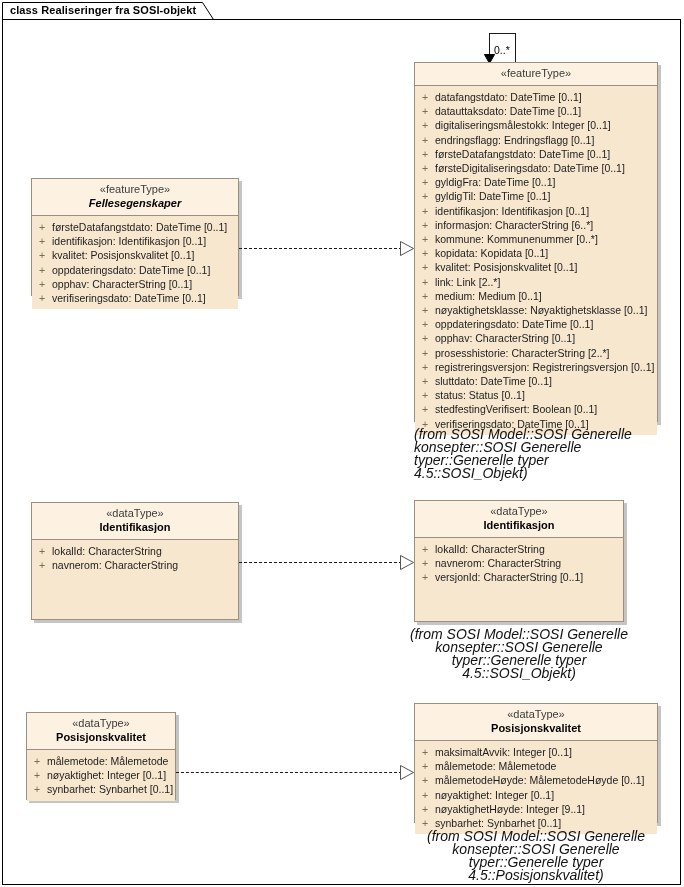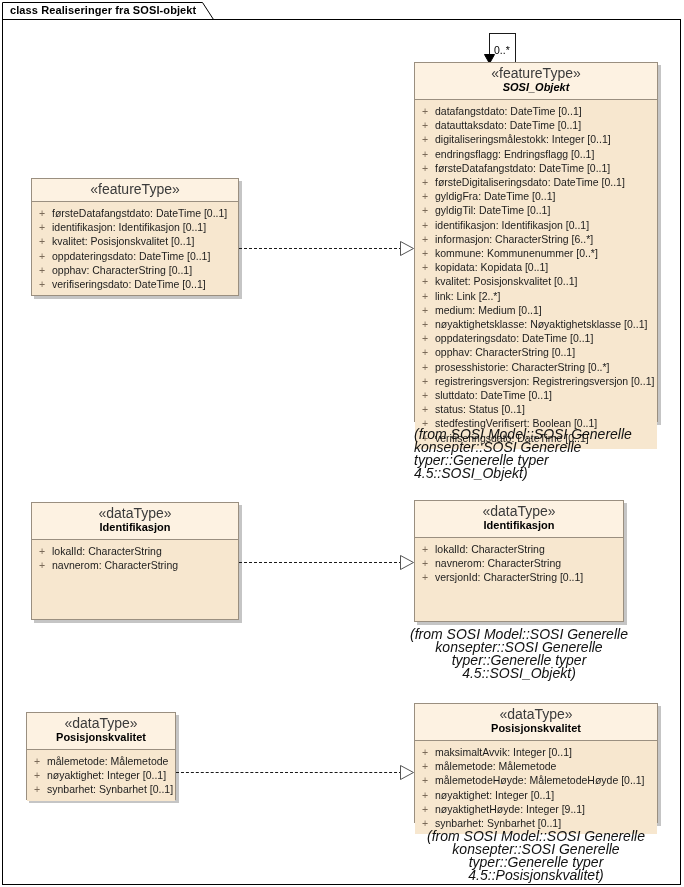--- a/index.html
+++ b/index.html
@@ -68,21 +68,21 @@
     box-shadow: 3px 3px 0 0 rgba(150,150,150,0.55);
   }
   .uml-head {
     background: #fdf2e2;
     border-bottom: 1px solid #9a8f80;
     text-align: center;
     padding: 4px 4px 5px 4px;
     box-sizing: border-box;
   }
   .uml-head .stereotype {
-    font-size: 14px;
+    font-size: 11px;
     color: #3a3a3a;
     line-height: 13px;
     white-space: nowrap;
   }
   .uml-head .cls-name {
     font-size: 11px;
     font-weight: bold;
     color: #000000;
     line-height: 14px;
     white-space: nowrap;
@@ -168,21 +168,20 @@
 
   <svg class="tri-arrow" style="left:484px; top:54px;" width="11" height="10" viewBox="0 0 11 10">
     <path d="M0.5,0.5 L10.5,0.5 L5.5,9.5 Z" fill="#000000" stroke="#000000" stroke-width="1"></path>
   </svg>
   <div class="assoc-label" style="left:438px; top:60px;">+kobling 0..*</div>
   <div class="assoc-label" style="left:494px; top:44px;">0..*</div>
 
   <div class="uml-class" style="left:414px; top:62px; width:244px; height:360px;">
     <div class="uml-head">
       <div class="stereotype">«featureType»</div>
-      <div class="cls-name abstract">SOSI_Objekt</div>
     </div>
     <div class="uml-body">
       <div class="attr-row">
           <span class="attr-vis">+</span>
           <span class="attr-text">datafangstdato: DateTime [0..1]</span>
         </div>
       <div class="attr-row">
           <span class="attr-vis">+</span>
           <span class="attr-text">datauttaksdato: DateTime [0..1]</span>
         </div>
@@ -245,21 +244,21 @@
       <div class="attr-row">
           <span class="attr-vis">+</span>
           <span class="attr-text">oppdateringsdato: DateTime [0..1]</span>
         </div>
       <div class="attr-row">
           <span class="attr-vis">+</span>
           <span class="attr-text">opphav: CharacterString [0..1]</span>
         </div>
       <div class="attr-row">
           <span class="attr-vis">+</span>
-          <span class="attr-text">prosesshistorie: CharacterString [0..*]</span>
+          <span class="attr-text">prosesshistorie: CharacterString [2..*]</span>
         </div>
       <div class="attr-row">
           <span class="attr-vis">+</span>
           <span class="attr-text">registreringsversjon: Registreringsversjon [0..1]</span>
         </div>
       <div class="attr-row">
           <span class="attr-vis">+</span>
           <span class="attr-text">sluttdato: DateTime [0..1]</span>
         </div>
       <div class="attr-row">
@@ -274,20 +273,21 @@
           <span class="attr-vis">+</span>
           <span class="attr-text">verifiseringsdato: DateTime [0..1]</span>
         </div>
     </div>
   </div>
   <div class="from-note left-align" style="left:414px; top:428px; width:250px;">(from SOSI Model::SOSI Generelle konsepter::SOSI Generelle typer::Generelle typer 4.5::SOSI_Objekt)</div>
 
   <div class="uml-class" style="left:31px; top:178px; width:208px; height:118px;">
     <div class="uml-head">
       <div class="stereotype">«featureType»</div>
+      <div class="cls-name abstract">Fellesegenskaper</div>
     </div>
     <div class="uml-body">
       <div class="attr-row">
           <span class="attr-vis">+</span>
           <span class="attr-text">førsteDatafangstdato: DateTime [0..1]</span>
         </div>
       <div class="attr-row">
           <span class="attr-vis">+</span>
           <span class="attr-text">identifikasjon: Identifikasjon [0..1]</span>
         </div>

